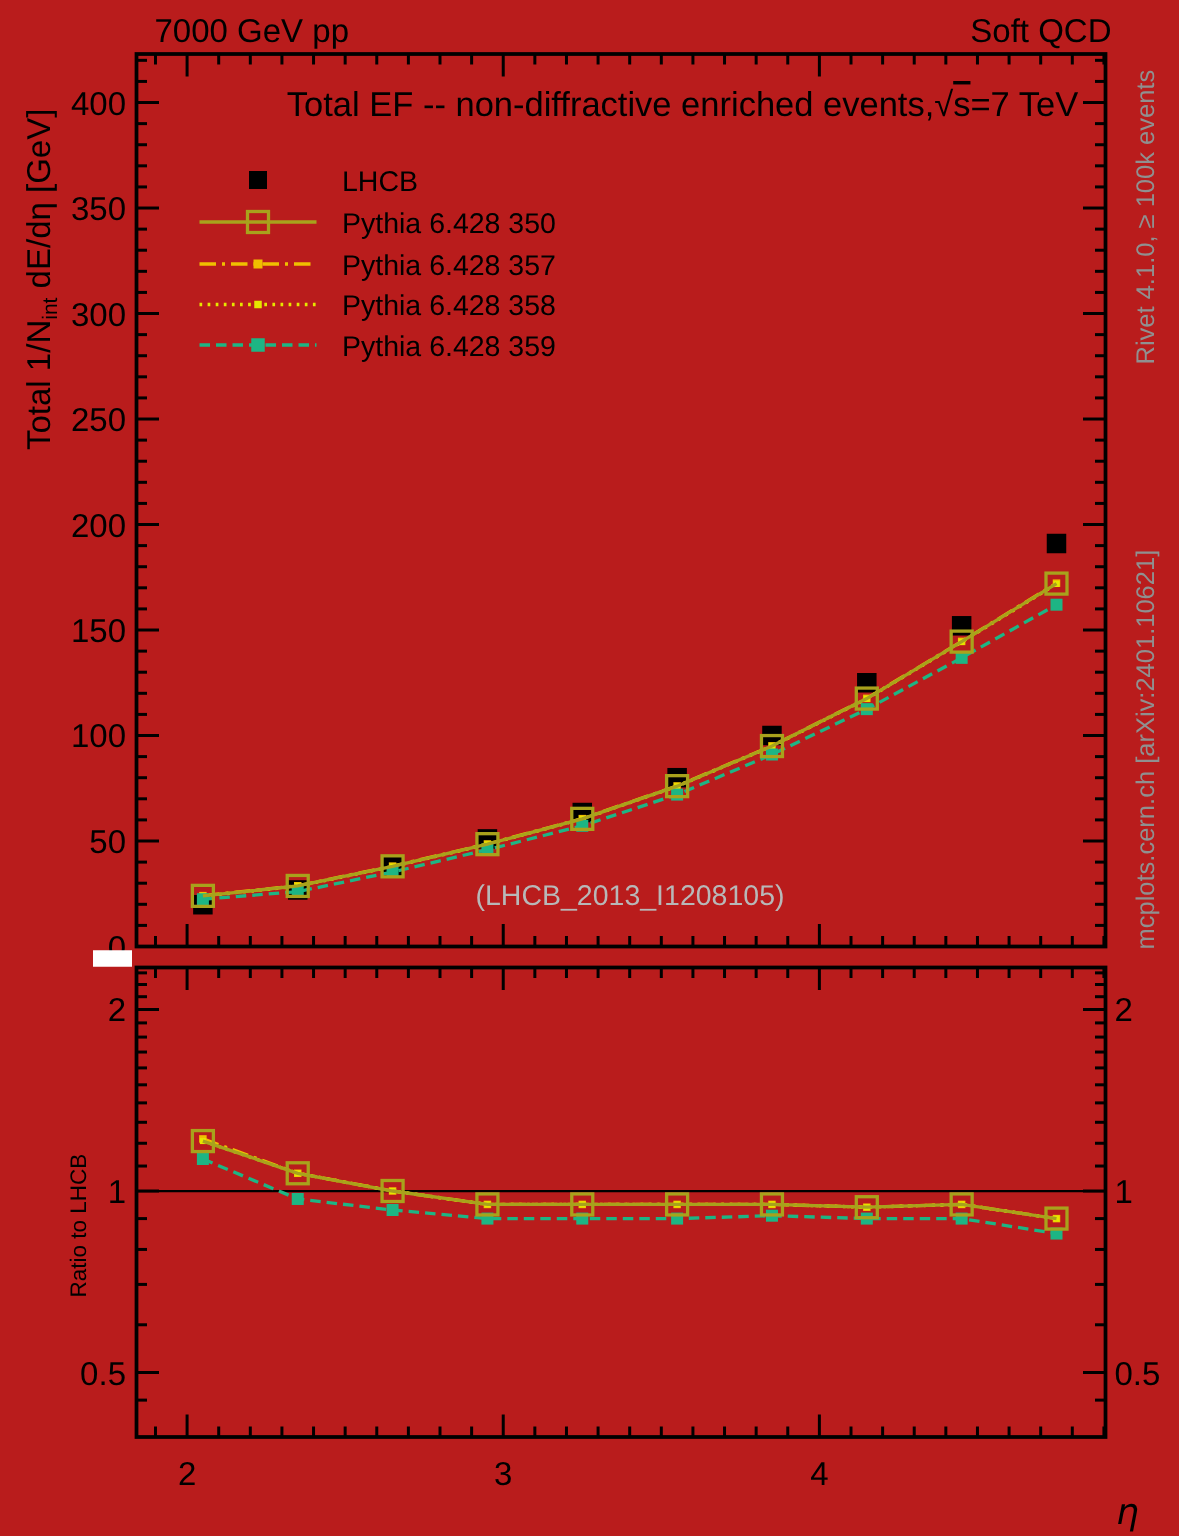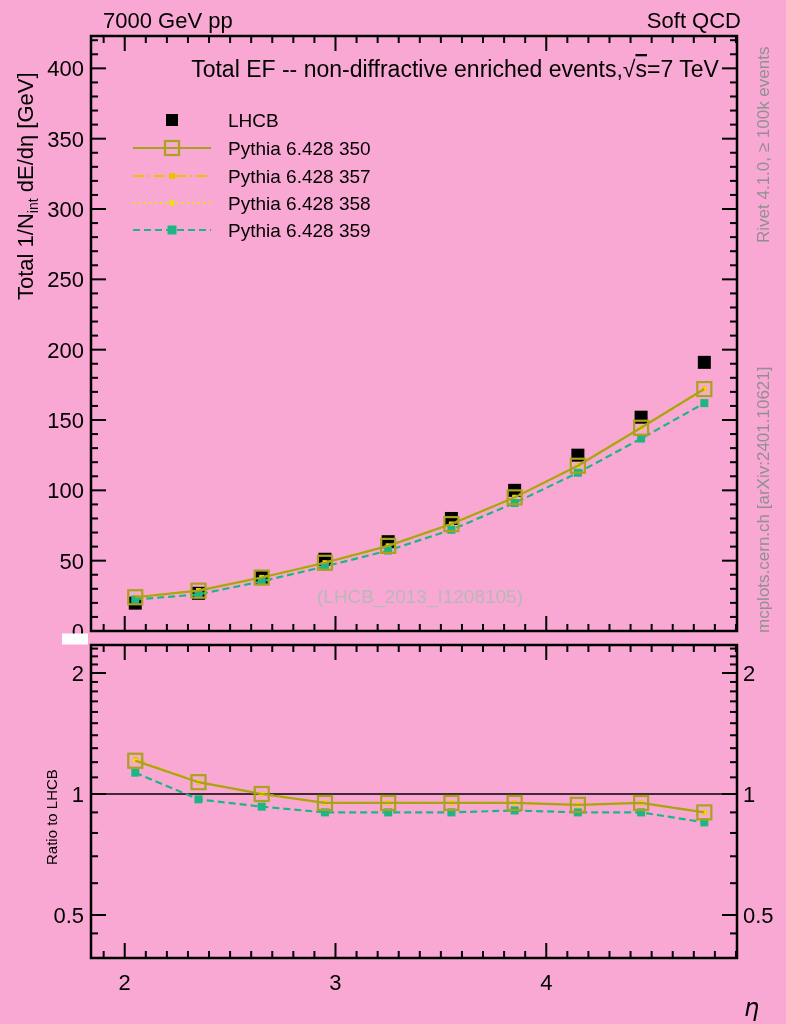--- a/index.html
+++ b/index.html
@@ -1,16 +1,16 @@
 <!DOCTYPE html>
 <html><head>
 <meta charset="utf-8">
 <style>
   html,body{margin:0;padding:0;background:#ffffff;}
-  #stage{position:relative;width:786px;height:1024px;background:#f9a8d4;overflow:hidden;}
+  #stage{position:relative;width:786px;height:1024px;background:#b91c1c;overflow:hidden;}
   svg{font-family:"Liberation Sans","DejaVu Sans",sans-serif;}
   .hdr{font-size:22px;fill:#000;}
   .title{font-size:23px;fill:#000;}
   .ticklabel{font-size:22px;fill:#000;}
   .axlabel{font-size:22px;fill:#000;}
   .sub{font-size:14px;}
   .ratiolabel{font-size:15px;fill:#000;}
   .side{font-size:17px;fill:#909090;}
   .wm{font-size:19px;fill:#b8b8b8;}
   .legendtext{font-size:19px;fill:#000;}

